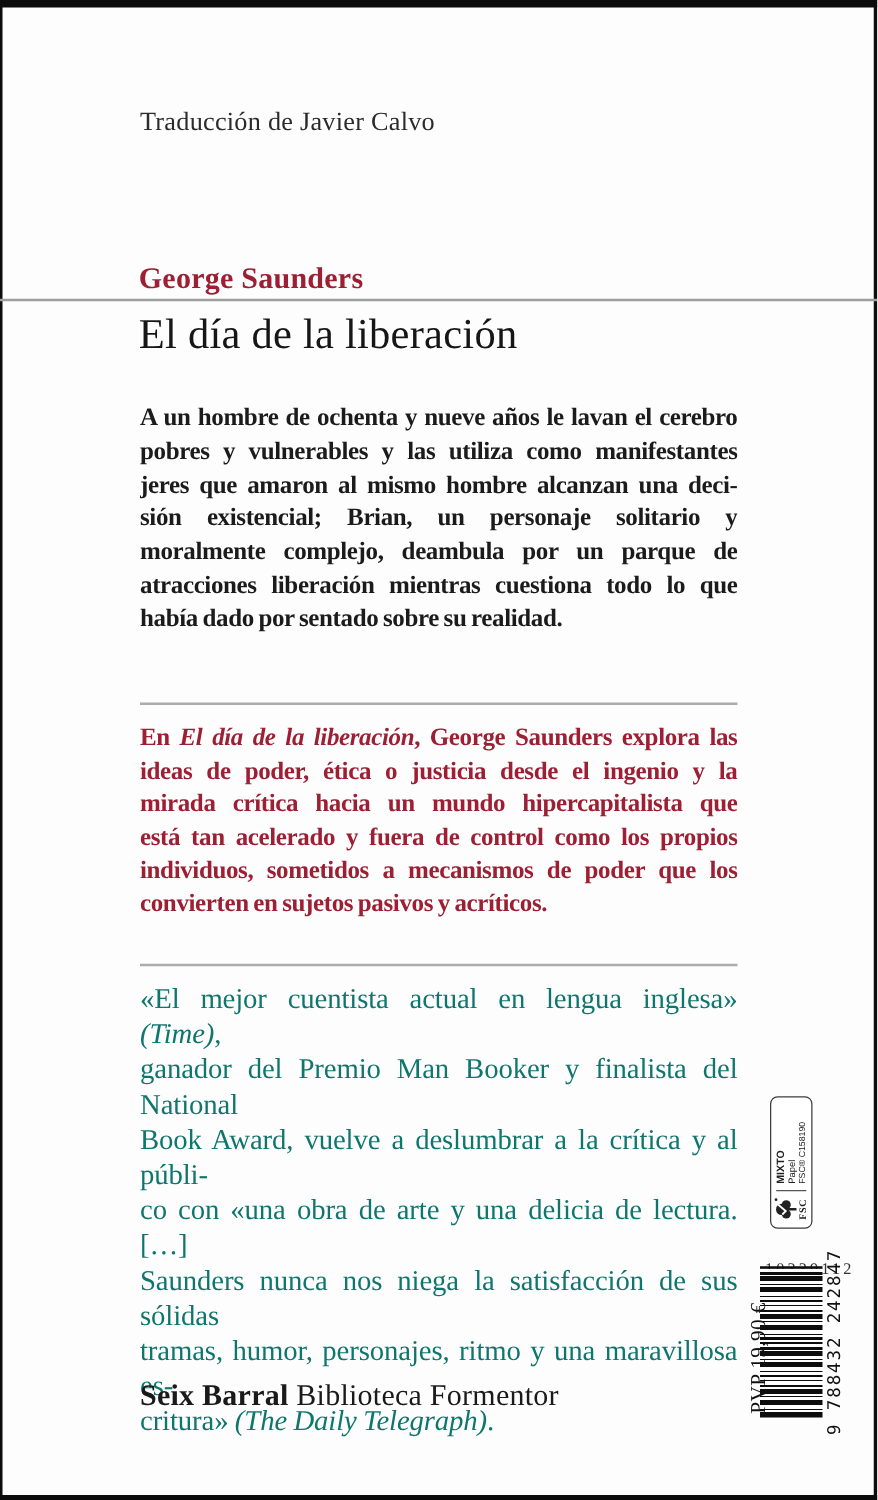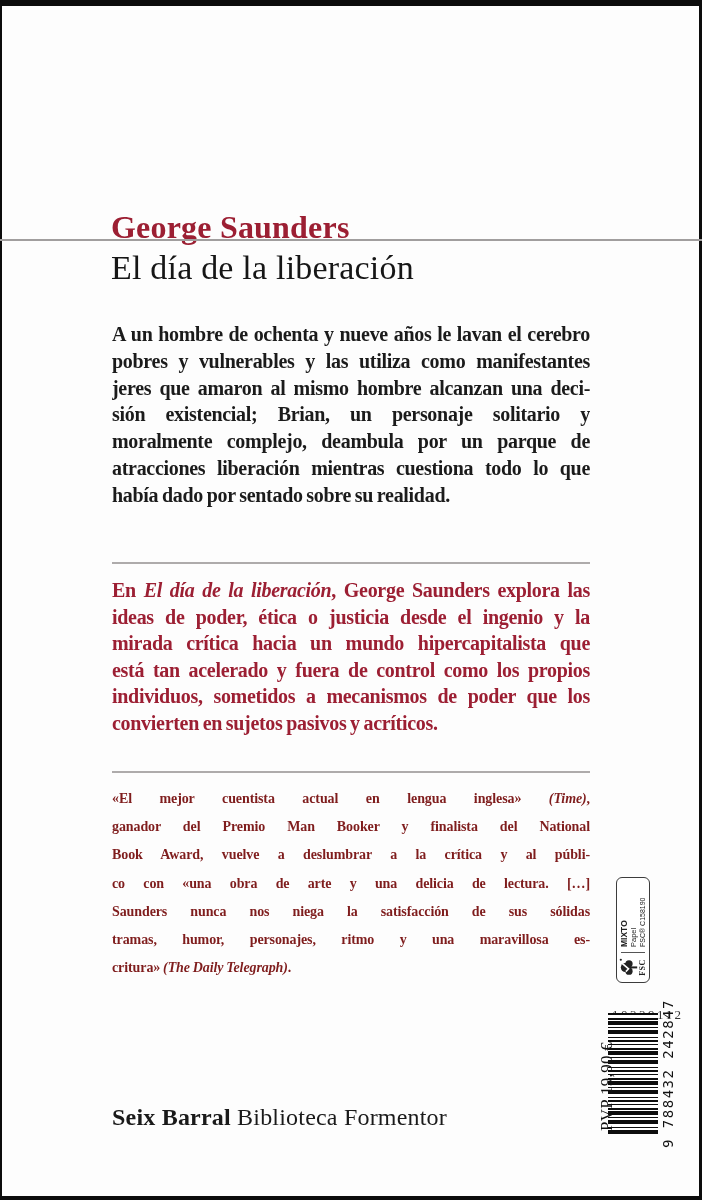--- a/index.html
+++ b/index.html
@@ -16,21 +16,21 @@
   .edge-left{left:0;top:0;width:2px;height:1200px;}
   .edge-right{right:0;top:0;width:3px;height:1200px;}
   .edge-bottom{left:0;bottom:0;width:702px;height:4px;}
 
   .translator{
     position:absolute;left:112px;top:87px;
     font-size:21px;color:#2b2b2b;line-height:1;letter-spacing:.2px;
   }
   .author{
     position:absolute;left:111px;top:211px;
-    font-size:32px;font-weight:700;color:var(--accent,#9c1f33);
+    font-size:24px;font-weight:700;color:var(--accent,#9c1f33);
     line-height:1;letter-spacing:.2px;
   }
   .rule-full{
     position:absolute;left:0;top:239px;width:702px;height:2px;
     background:var(--rule,#a19e9e);
   }
   .title{
     position:absolute;left:111px;top:251px;
     font-size:34px;color:#161616;line-height:1;letter-spacing:.2px;
   }
@@ -42,21 +42,21 @@
   .para .ln.last{text-align-last:left;}
   .p-synopsis{
     top:321px;font-size:20px;font-weight:700;color:#1b1b1b;
     line-height:26.8px;letter-spacing:-0.3px;word-spacing:-1px;
   }
   .p-highlight{
     top:577px;font-size:20px;font-weight:700;color:var(--accent,#9c1f33);
     line-height:26.6px;letter-spacing:-0.3px;word-spacing:-1px;
   }
   .p-reviews{
-    top:785px;font-size:14px;font-weight:700;color:#7f1d1d;
+    top:785px;font-size:23px;font-weight:400;color:#0f766e;
     line-height:28.2px;letter-spacing:-0.1px;word-spacing:-0.5px;
   }
   .rule-col{position:absolute;left:112px;width:478px;height:2px;background:#aeabab;}
   .rule-2{top:562px;}
   .rule-3{top:771px;}
 
   .imprint{
     position:absolute;left:112px;top:1105px;
     font-size:24px;color:#1a1a1a;line-height:1;letter-spacing:.2px;
   }
@@ -118,20 +118,21 @@
 </head>
 <body>
 
 <div class="page">
 
   <div class="edge edge-top"></div>
   <div class="edge edge-left"></div>
   <div class="edge edge-right"></div>
   <div class="edge edge-bottom"></div>
 
+  <div class="translator">Traducción de Javier Calvo</div>
 
   <div class="author">George Saunders</div>
   <div class="rule-full"></div>
   <div class="title">El día de la liberación</div>
 
   <div class="para p-synopsis">
       <div class="ln">A un hombre de ochenta y nueve años le lavan el cerebro</div>
       <div class="ln">pobres y vulnerables y las utiliza como manifestantes</div>
       <div class="ln">jeres que amaron al mismo hombre alcanzan una deci-</div>
       <div class="ln">sión existencial; Brian, un personaje solitario y</div>

